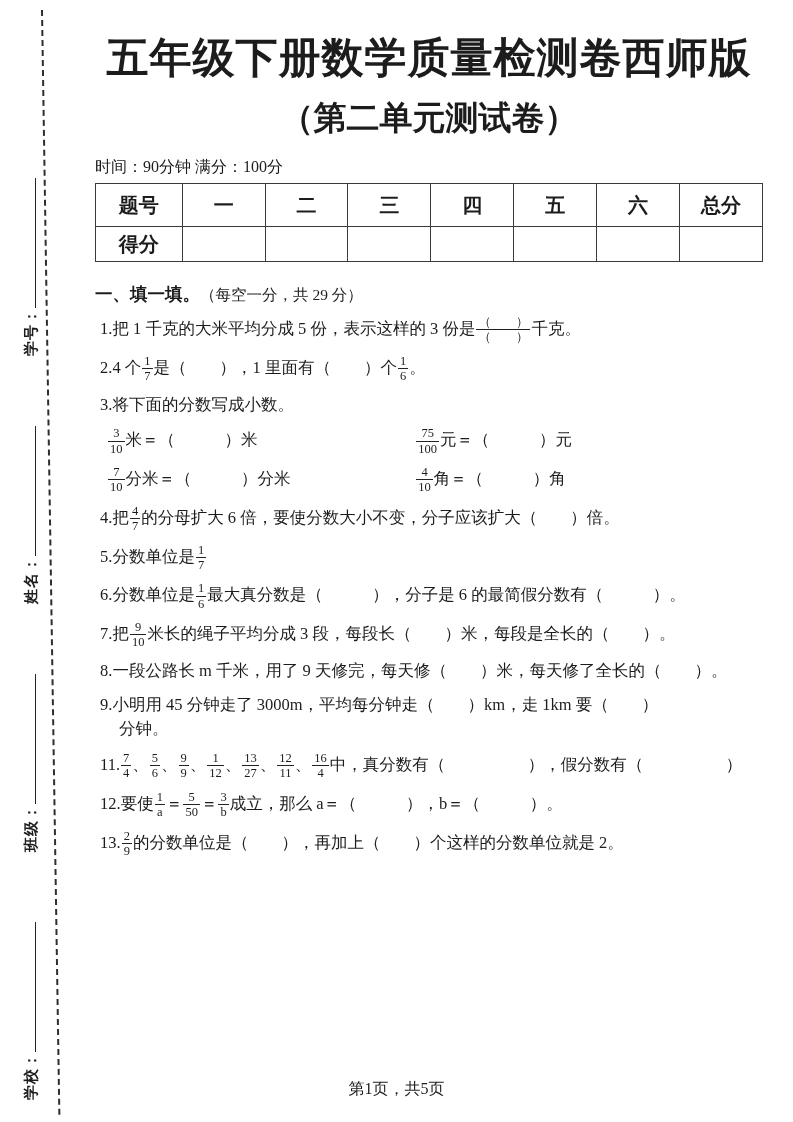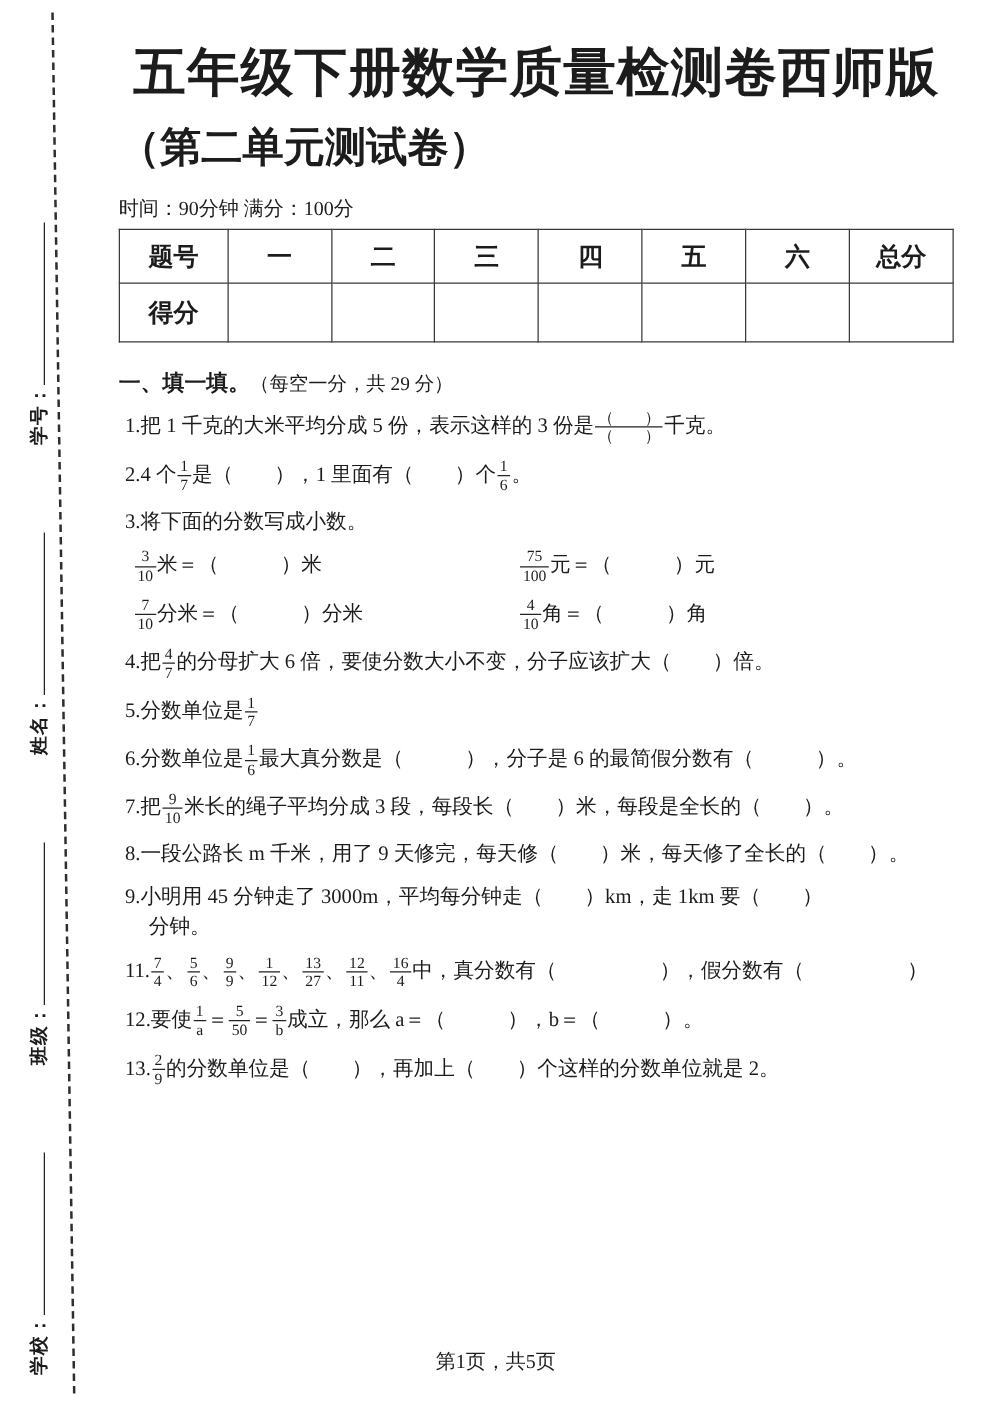--- a/index.html
+++ b/index.html
@@ -24,30 +24,30 @@
     font-size:15px; font-weight:bold; white-space:nowrap;
   }
   .m-group { margin-right:70px; }
   .m-label { letter-spacing:1px; }
   .m-line { display:inline-block; width:130px; height:15px; border-bottom:1.6px solid #222; }
 
   
   .main { position:absolute; left:95px; top:0; width:668px; }
 
   .doc-title { margin-top:30px; text-align:center; font-size:42px; font-weight:bold; letter-spacing:1px; }
-  .doc-subtitle { margin-top:10px; font-size:33px; font-weight:bold; }
+  .doc-subtitle { margin-top:10px; text-align:center; font-size:33px; font-weight:bold; }
   .meta-line { margin:16px 2px 5px 0; text-align:left; font-size:16px; }
 
   table.score-table { width:100%; border-collapse:collapse; table-layout:fixed; }
   .score-table td {
     border:1.7px solid #3a3a3a; text-align:center;
     font-weight:bold; font-size:20px; padding:0;
   }
   .score-table tr.head-row td { height:43px; }
-  .score-table tr.score-row td { height:47px; }
+  .score-table tr.score-row td { height:35px; }
   .score-table td.label-col { width:13%; }
 
   .section-heading { margin-top:20px; font-size:17.5px; font-weight:bold; }
   .section-note { font-weight:normal; font-size:15.5px; }
 
   .questions { margin-top:4px; padding-left:5px; font-size:16.5px; }
   .question { margin:9px 0; line-height:1.5; }
   .q-pair { display:flex; padding-left:7px; }
   .q-pair .q-left { width:47%; }
   .q-pair .q-right { flex:1; }

